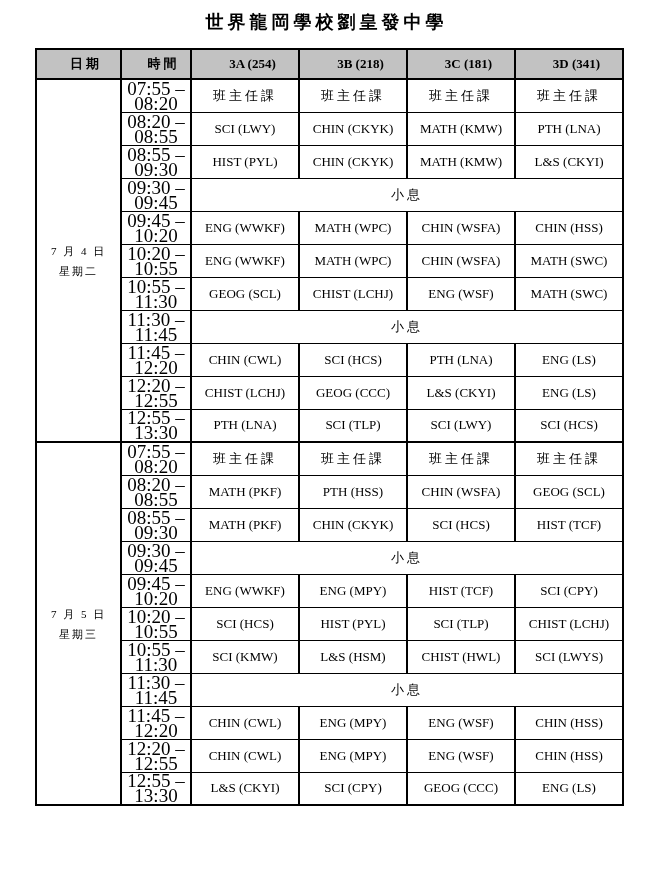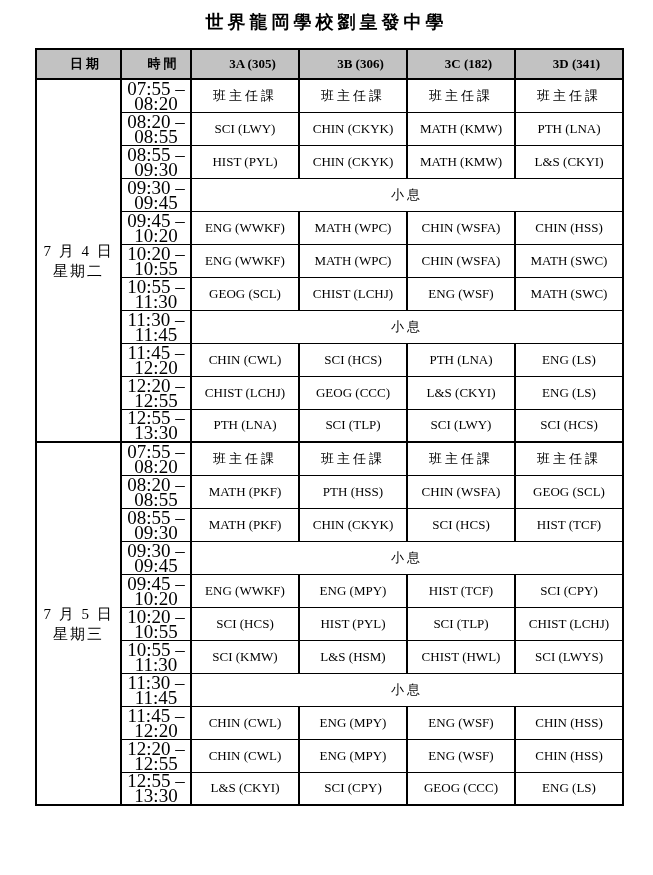--- a/index.html
+++ b/index.html
@@ -63,21 +63,21 @@
   table.timetable thead th.cjk {
     letter-spacing: 3px;
   }
   table.timetable tbody tr {
     height: 33px;
   }
   tr.day-start td {
     border-top-width: 2px;
   }
   td.date-cell {
-    font-size: 15px;
+    font-size: 11px;
     letter-spacing: 2px;
     line-height: 20px;
   }
   td.time-cell {
     font-size: 19px;
     line-height: 15px;
   }
   td.lesson-cell {
     font-size: 13px;
   }
@@ -105,23 +105,23 @@
       <col style="width:70px">
       <col style="width:108px">
       <col style="width:108px">
       <col style="width:108px">
       <col style="width:108px">
     </colgroup>
     <thead>
       <tr>
         <th class="cjk">日期</th>
         <th class="cjk">時間</th>
-        <th>3A (305)</th>
-        <th>3B (306)</th>
-        <th>3C (182)</th>
+        <th>3A (254)</th>
+        <th>3B (218)</th>
+        <th>3C (181)</th>
         <th>3D (341)</th>
       </tr>
     </thead>
     <tbody>
         <tr>
           <td class="date-cell" rowspan="11">
             <div>7 月 4 日</div>
             <div>星期二</div>
           </td>
           <td class="time-cell">

